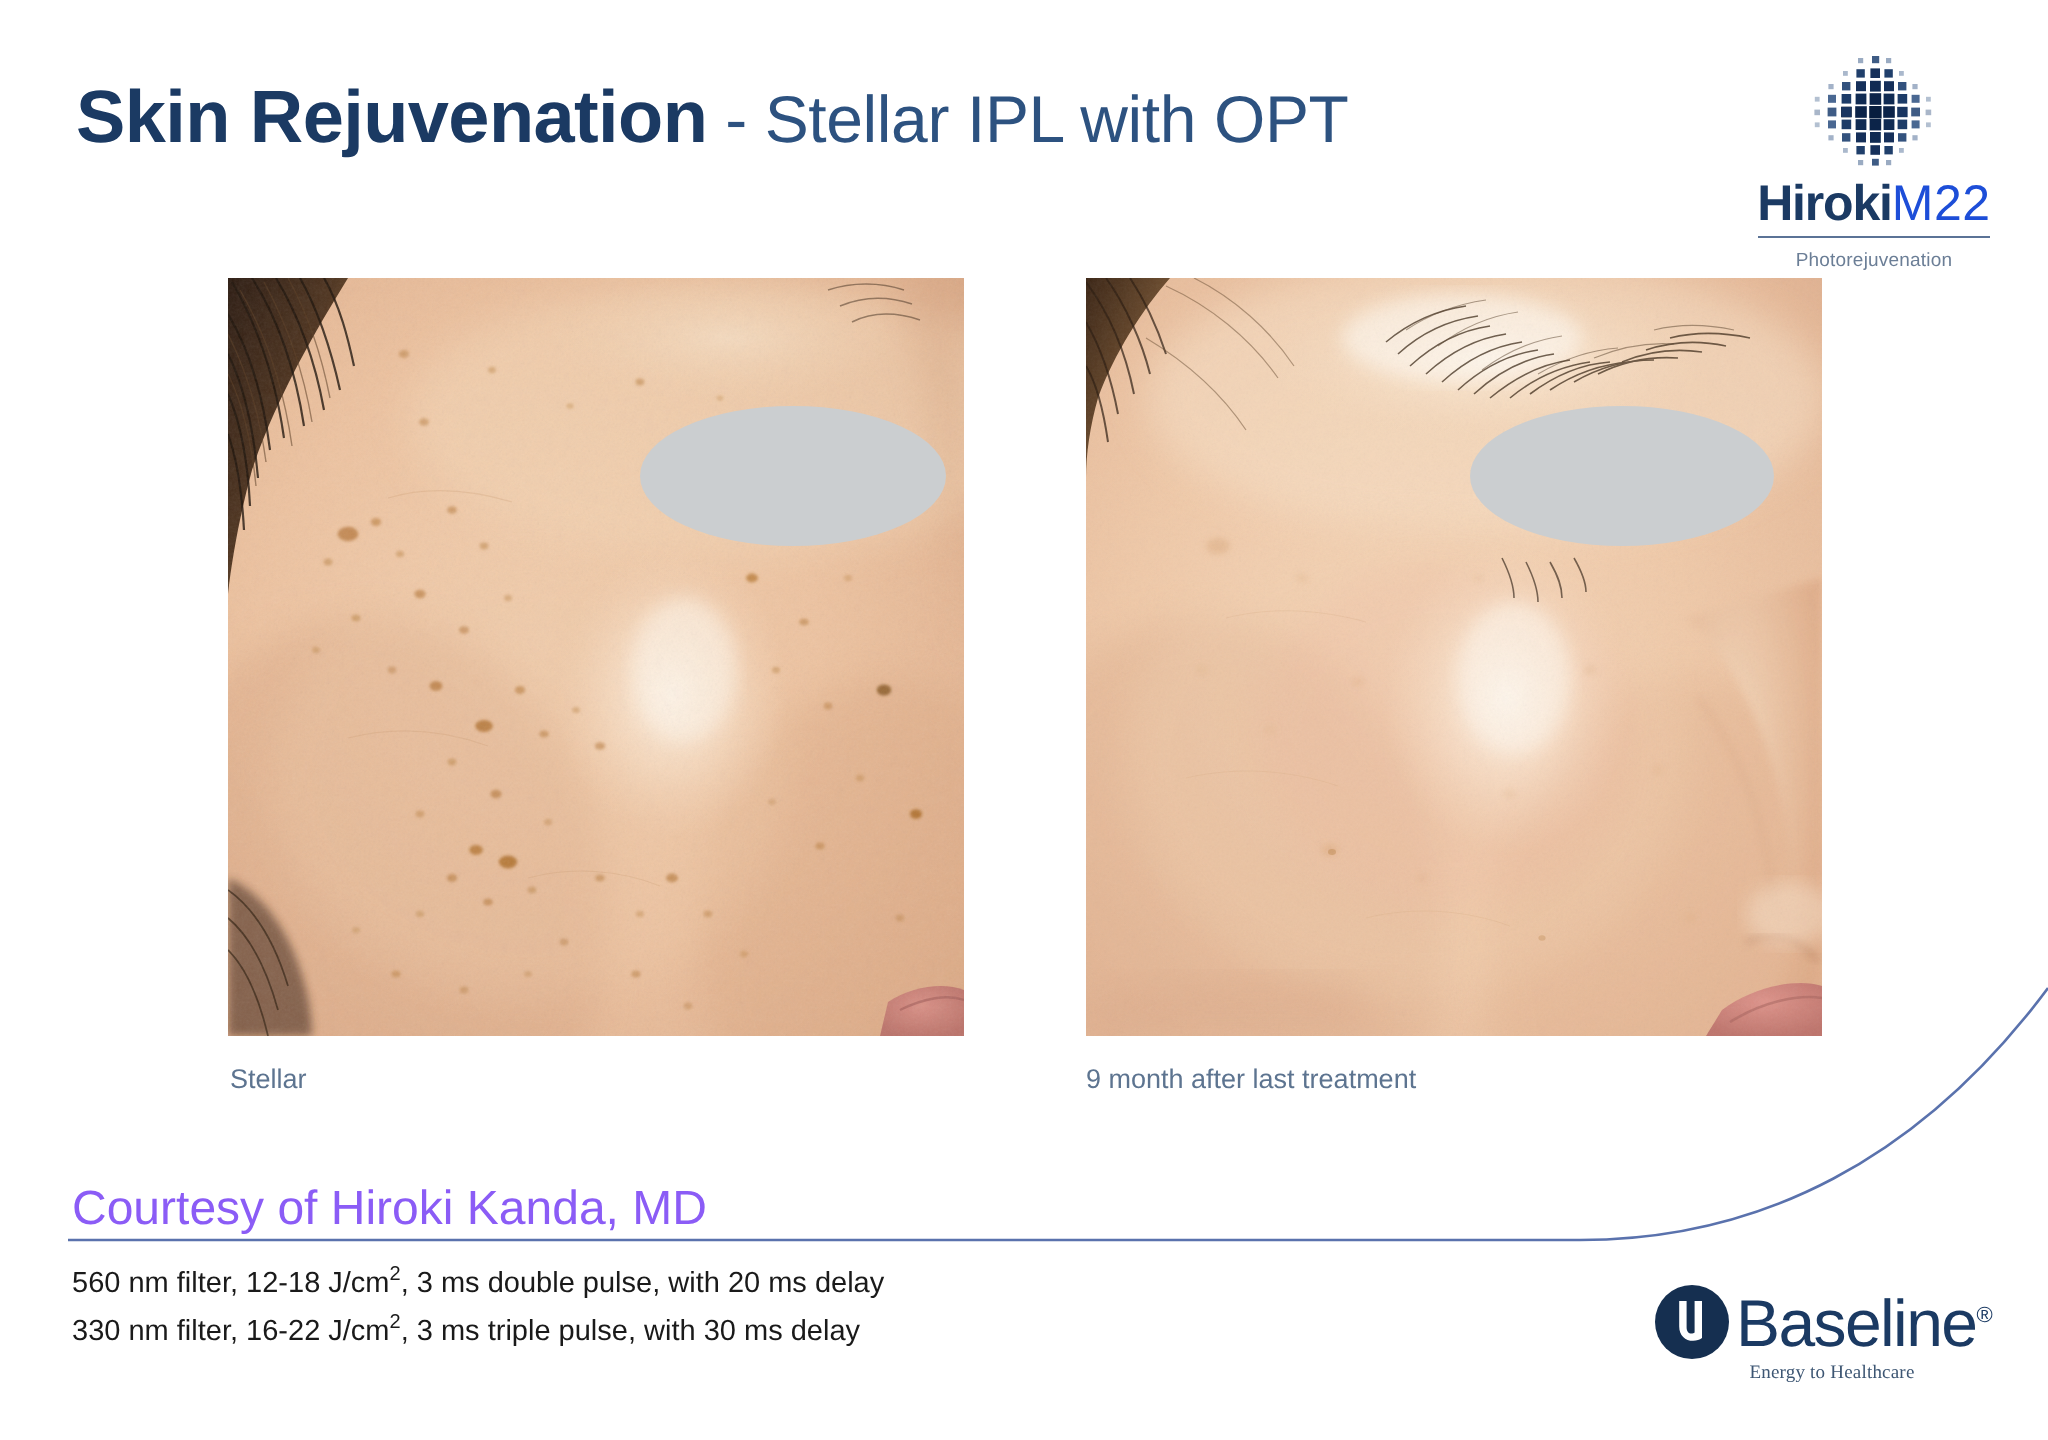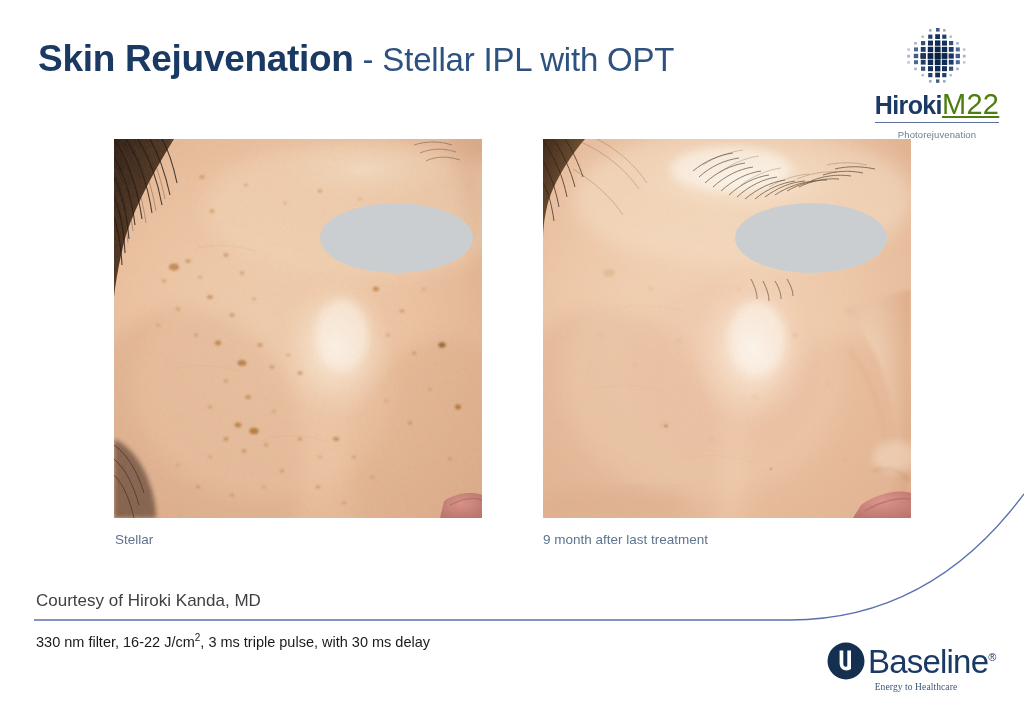--- a/index.html
+++ b/index.html
@@ -60,25 +60,24 @@
     display: inline-block;
     white-space: nowrap;
   }
   .stellar-name {
     font-size: 25px;
     font-weight: bold;
     color: #1b3a63;
     letter-spacing: -0.6px;
   }
   .stellar-model {
-    font-size: 29px;
+    font-size: 25px;
     font-weight: normal;
-    color: #4d7c0f;
+    color: #1d4ed8;
     letter-spacing: 0.3px;
-    text-decoration: underline;
   }
   #stellar-tagline {
     margin-top: 6px;
     font-size: 9.5px;
     color: #6b7e96;
     letter-spacing: 0.1px;
   }
 
   
   .photo {
@@ -117,22 +116,22 @@
     color: #5d7490;
   }
   #caption-before { left: 115px; }
   #caption-after  { left: 543px; }
 
   
   #courtesy {
     position: absolute;
     left: 36px;
     top: 591px;
-    font-size: 17px;
-    color: #404040;
+    font-size: 24px;
+    color: #8b5cf6;
   }
 
   
   #divider-svg {
     position: absolute;
     left: 0;
     top: 470px;
     width: 1024px;
     height: 170px;
     pointer-events: none;
@@ -627,20 +626,21 @@
   <div id="caption-before" class="caption">Stellar</div>
   <div id="caption-after" class="caption">9 month after last treatment</div>
 
   <svg id="divider-svg" viewBox="0 0 1024 170">
     <path d="M34,150 L790,150 C880,150 960,110 1024,24" stroke="#5a72ad" stroke-width="1.3" fill="none"></path>
   </svg>
 
   <div id="courtesy">Courtesy of Hiroki Kanda, MD</div>
 
   <div id="params">
+    <div><span>560 nm filter, 12-18 J/cm</span><span class="sup">2</span><span>, 3 ms double pulse, with 20 ms delay</span></div>
     <div><span>330 nm filter, 16-22 J/cm</span><span class="sup">2</span><span>, 3 ms triple pulse, with 30 ms delay</span></div>
   </div>
 
   <div id="lumenis-logo">
     <div id="lumenis-row">
       <svg id="lumenis-mark" viewBox="0 0 38 38">
         <circle cx="19" cy="19" r="18.5" fill="#152f50"></circle>
         <path d="M12.6,8.5 L12.6,21.2 C12.6,25.6 15.6,28.4 19.6,28.4 C21.3,28.4 22.8,27.9 24,27.0 L24,8.5 L20.3,8.5 L20.3,24.3 C19.9,24.6 19.3,24.8 18.7,24.8 C17.3,24.8 16.3,23.7 16.3,21.6 L16.3,8.5 Z" fill="#ffffff"></path>
       </svg>
       <div id="lumenis-name"><span>Baseline</span><span id="lumenis-reg">®</span></div>

